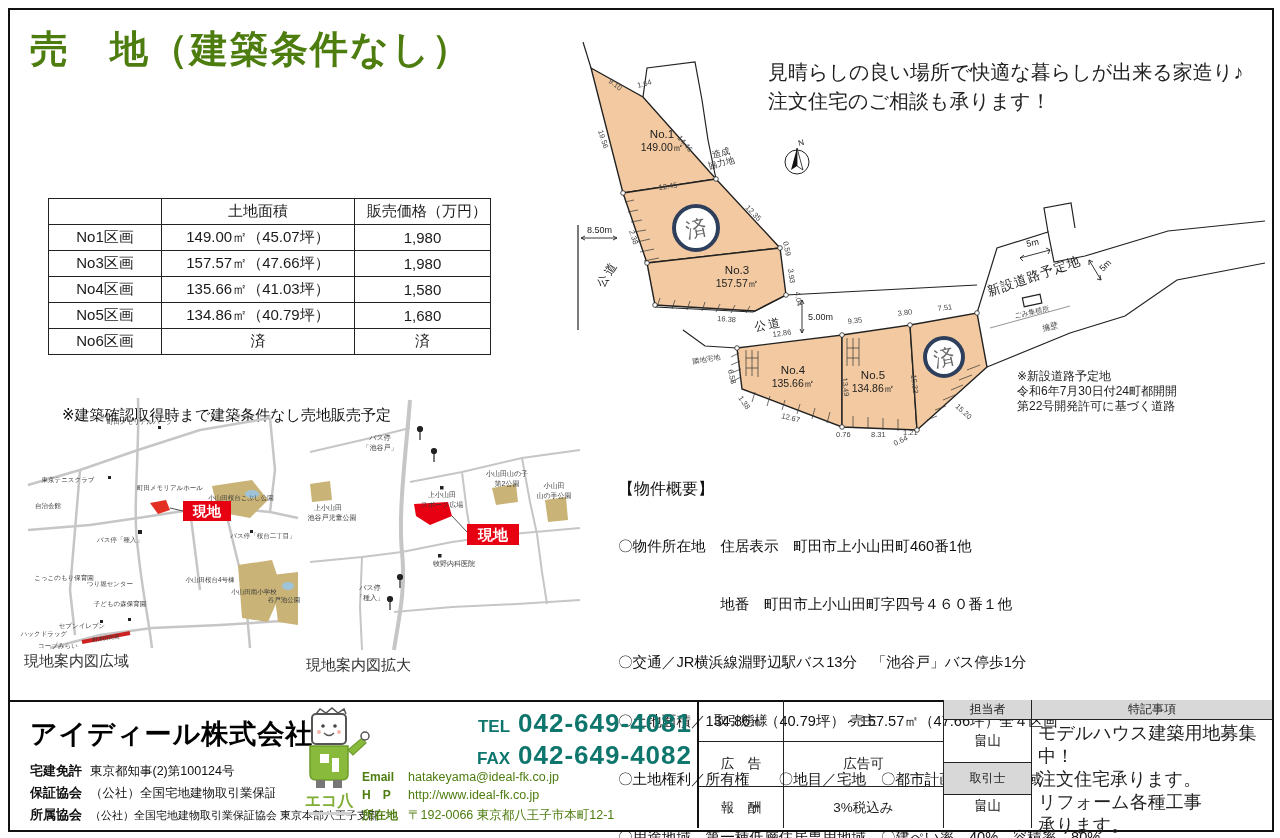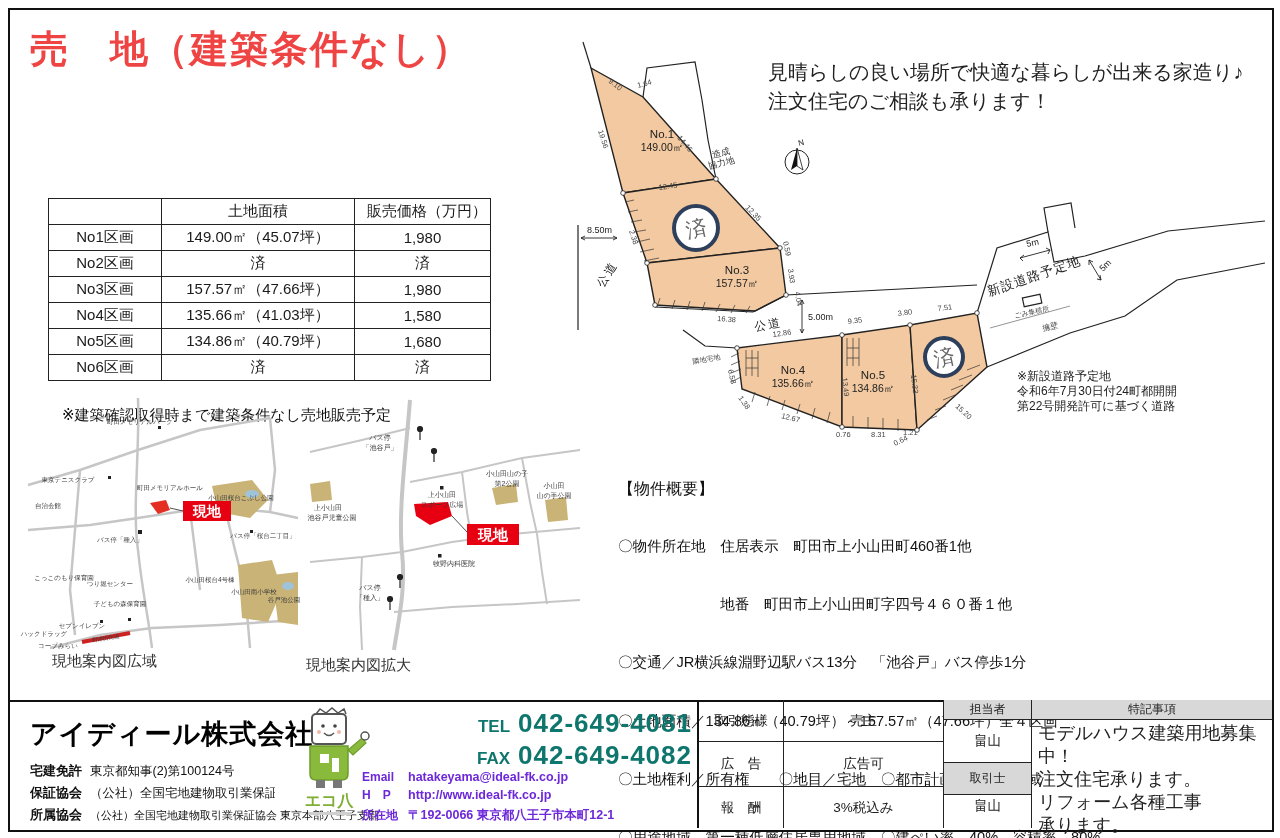--- a/index.html
+++ b/index.html
@@ -2,21 +2,21 @@
 <html><head>
 <meta charset="utf-8">
 <style>
   html,body{margin:0;padding:0;background:#e8e8e8;}
   .page{position:relative;width:1280px;height:838px;background:#fff;margin:0 auto;
         font-family:"Liberation Sans","DejaVu Sans",sans-serif;color:#1a1a1a;overflow:hidden;}
   .frame{position:absolute;left:8px;top:8px;width:1262px;height:820px;border:2px solid #111;}
   .abs{position:absolute;}
 
   
-  .title{left:30px;top:24px;font-size:38px;font-weight:900;letter-spacing:2px;color:#ef4444;text-align:right;}
+  .title{left:30px;top:24px;font-size:38px;font-weight:900;letter-spacing:2px;color:#4d7c0f;text-align:right;}
   .bullets{left:34px;top:88px;font-size:24px;line-height:33px;color:#111;}
 
   
   .ptable{left:48px;top:198px;border-collapse:collapse;}
   .ptable td,.ptable th{border:1.5px solid #222;font-size:15px;font-weight:400;
      text-align:center;padding:0;height:25px;}
   .ptable .c1{width:112px;}.ptable .c2{width:192px;}.ptable .c3{width:126px;padding-left:9px;}
   .tnote{left:62px;top:388px;font-size:15px;color:#111;margin-top:18px;}
 
   
@@ -30,21 +30,21 @@
   .mapcap{font-size:15px;color:#333;}
 
   
   .footline{left:10px;top:700px;width:1260px;border-top:2px solid #111;height:0;}
   .company{left:30px;top:716px;font-size:27px;font-weight:800;color:#000;letter-spacing:1px;}
   .licrow{font-size:12.5px;color:#111;white-space:nowrap;}
   .licrow b{font-size:13px;margin-right:8px;}
   .telfax{font-weight:800;color:#0f766e;white-space:nowrap;}
   .telfax .lbl{font-size:17px;margin-right:8px;}
   .telfax .num{font-size:26px;letter-spacing:1px;}
-  .crow{font-size:12.5px;color:#6d28d9;white-space:nowrap;font-weight:bold;}
+  .crow{font-size:12.5px;color:#4d7c0f;white-space:nowrap;}
   .crow b{display:inline-block;width:46px;font-size:12px;}
 
   
   .deal{left:697px;top:700px;width:573px;height:128px;border-left:2px solid #111;}
   .cell{position:absolute;box-sizing:border-box;border-right:1.5px solid #222;border-bottom:1.5px solid #222;
         display:flex;align-items:center;justify-content:center;font-size:13.5px;color:#222;}
   .cell.hdr{background:#d8d8d8;font-size:12px;}
   .notesbody{position:absolute;box-sizing:border-box;padding:2px 6px;font-size:18px;line-height:23px;color:#222;}
 
   svg text{font-family:"Liberation Sans","DejaVu Sans",sans-serif;}
@@ -74,25 +74,20 @@
     <tbody>
         <tr>
       <th class="c1"></th>
       <th class="c2">土地面積</th>
       <th class="c3">販売価格（万円）</th>
     </tr>
     <tr>
           <td>No1区画</td>
           <td>149.00㎡（45.07坪）</td>
           <td>1,980</td>
-        </tr>
-    <tr>
-          <td>No2区画</td>
-          <td>済</td>
-          <td>済</td>
         </tr>
     <tr>
           <td>No3区画</td>
           <td>157.57㎡（47.66坪）</td>
           <td>1,980</td>
         </tr>
     <tr>
           <td>No4区画</td>
           <td>135.66㎡（41.03坪）</td>
           <td>1,580</td>
@@ -282,21 +277,21 @@
     </g>
     <g fill="#222">
       <rect x="138" y="36" width="3" height="3"></rect>
         <rect x="88" y="86" width="3" height="3"></rect>
       <rect x="118" y="140" width="4" height="4"></rect>
         <rect x="230" y="140" width="3" height="3"></rect>
       <rect x="80" y="230" width="3" height="3"></rect>
         <rect x="108" y="228" width="3" height="3"></rect>
     </g>
   </svg>
-  <div class="abs mapcap" style="left:24px;top:652px;margin-left:28px;">現地案内図広域</div>
+  <div class="abs mapcap" style="left:24px;top:652px;">現地案内図広域</div>
 
   <svg class="abs" style="left:302px;top:392px;" width="285" height="260" viewBox="0 0 285 260">
     <g stroke="#c6c6c6" fill="none">
       <path d="M108 8 C104 60 96 120 100 160 C104 200 96 230 92 258" stroke-width="4"></path>
       <polyline points="8,60 60,48 108,36" stroke-width="2"></polyline>
       <polyline points="108,90 160,80 220,66 278,58" stroke-width="2"></polyline>
       <polyline points="100,160 150,150 210,142 278,136" stroke-width="2"></polyline>
       <polyline points="8,170 60,165 100,160" stroke-width="2"></polyline>
       <polyline points="92,220 150,215 215,212 278,208" stroke-width="2"></polyline>
       <polyline points="160,80 165,120 170,150" stroke-width="2"></polyline>

